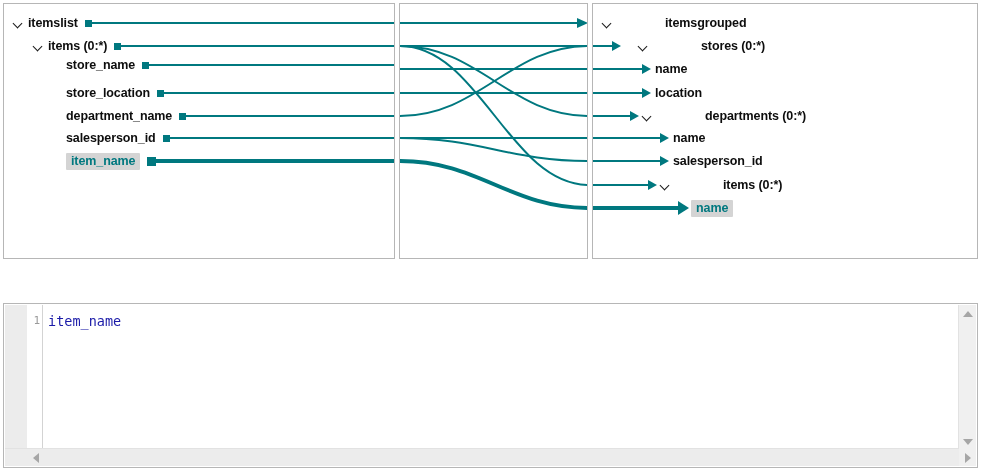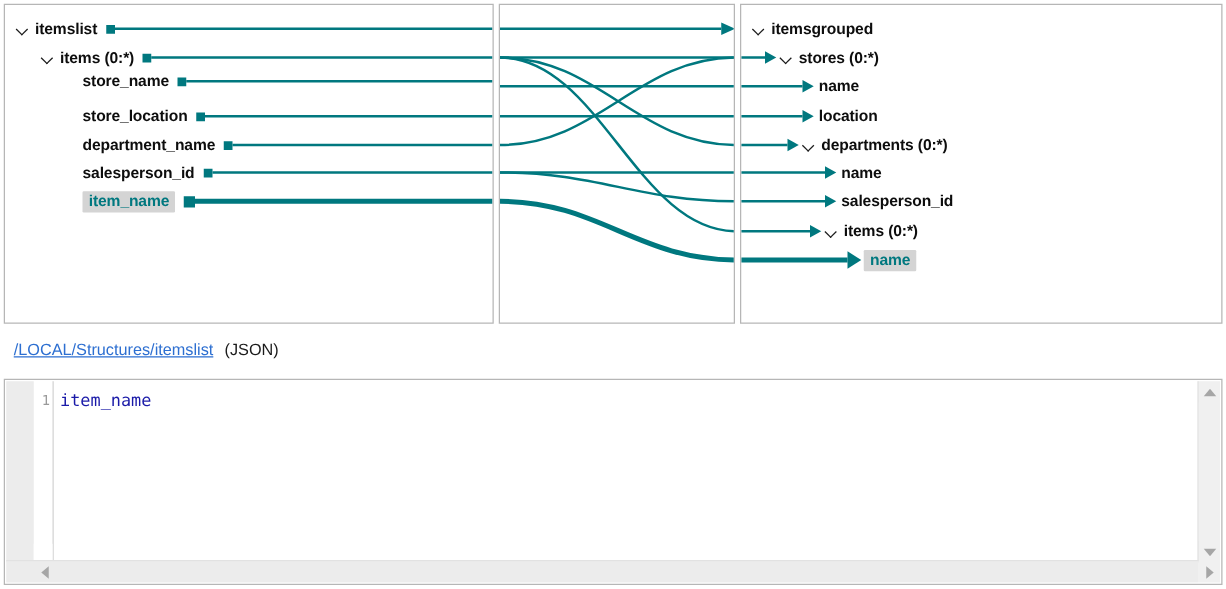--- a/index.html
+++ b/index.html
@@ -102,21 +102,21 @@
     border-top: 5px solid transparent;
     border-bottom: 5px solid transparent;
   }
   .in-arrow.thick .shaft { height: 4px; }
   .in-arrow.thick .head {
     border-left-width: 11px;
     border-top-width: 7px;
     border-bottom-width: 7px;
   }
 
-  .rtext { position: absolute; height: 22px; display: flex; align-items: center; white-space: nowrap; }
+  .rtext { position: absolute; height: 22px; display: flex; align-items: center; white-space: nowrap; gap: 48px; }
 
   
   .src-label {
     position: absolute;
     font-size: 13px;
     color: #1b1b1b;
     white-space: nowrap;
   }
   .src-link {
     color: #2d6fd1;
@@ -280,21 +280,21 @@
     <div class="panel panel-right">
       <div id="right-rows">
           <div class="rtext" style="top: 8px; left: 8px;">
             <span class="chev"></span>
             <span class="lbl">itemsgrouped</span>
           </div>
           <div class="in-arrow" style="top: 31px;">
             <span class="shaft" style="width: 19px;"></span>
             <span class="head"></span>
           </div>
-          <div class="rtext" style="top: 31px; left: 30px;">
+          <div class="rtext" style="top: 31px; left: 44px;">
             <span class="chev"></span>
             <span class="lbl">stores (0:*)</span>
           </div>
           <div class="in-arrow" style="top: 54px;">
             <span class="shaft" style="width: 49px;"></span>
             <span class="head"></span>
           </div>
           <div class="rtext" style="top: 54px; left: 62px;">
             <span class="lbl">name</span>
           </div>
@@ -339,23 +339,20 @@
             <span class="shaft" style="width: 85px;"></span>
             <span class="head"></span>
           </div>
           <div class="rtext" style="top: 193px; left: 98px;">
             <span class="lbl hl">name</span>
           </div>
         </div>
     </div>
   </div>
 
-  <div class="src-label" style="left:11px; top:272px;">
-    <span class="src-link">/LOCAL/Structures/itemslist</span><span class="src-type">(JSON)</span>
-  </div>
 
 
   <div class="editor-wrap">
     <div class="gutter"></div>
     <div class="gutter-sep"></div>
     <div class="linenum">1</div>
     <div class="code-line">item_name</div>
     <div class="gutter-pocket"></div>
 
     <div class="vscroll">

